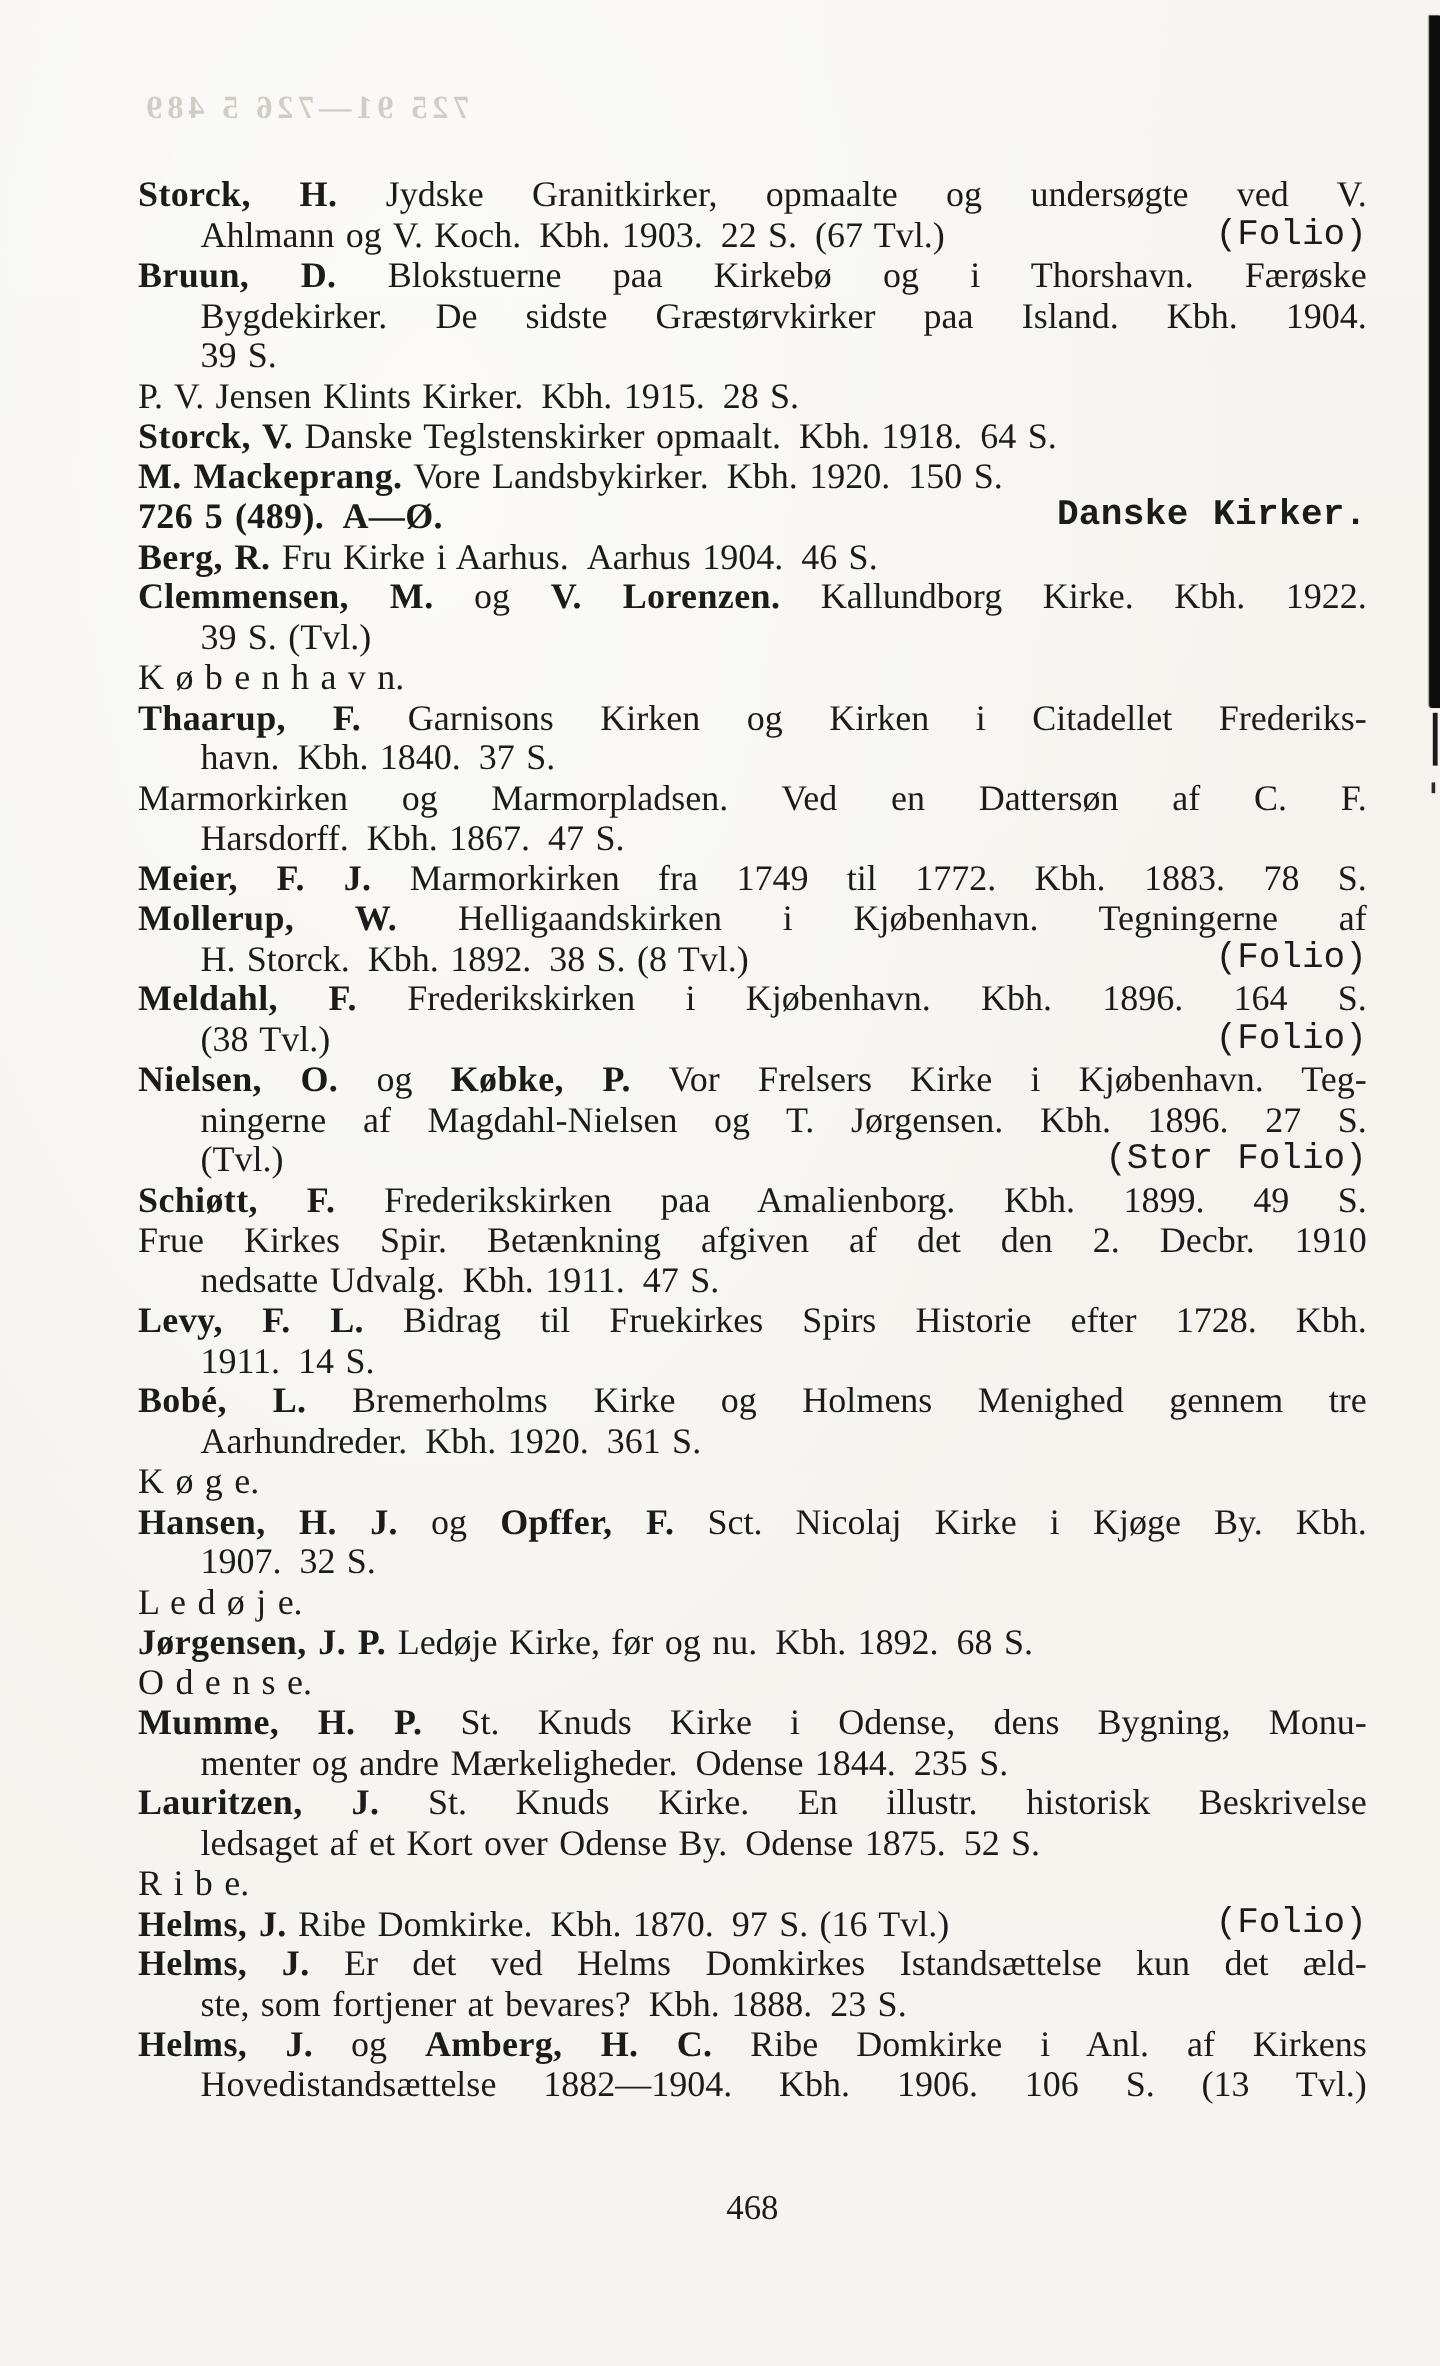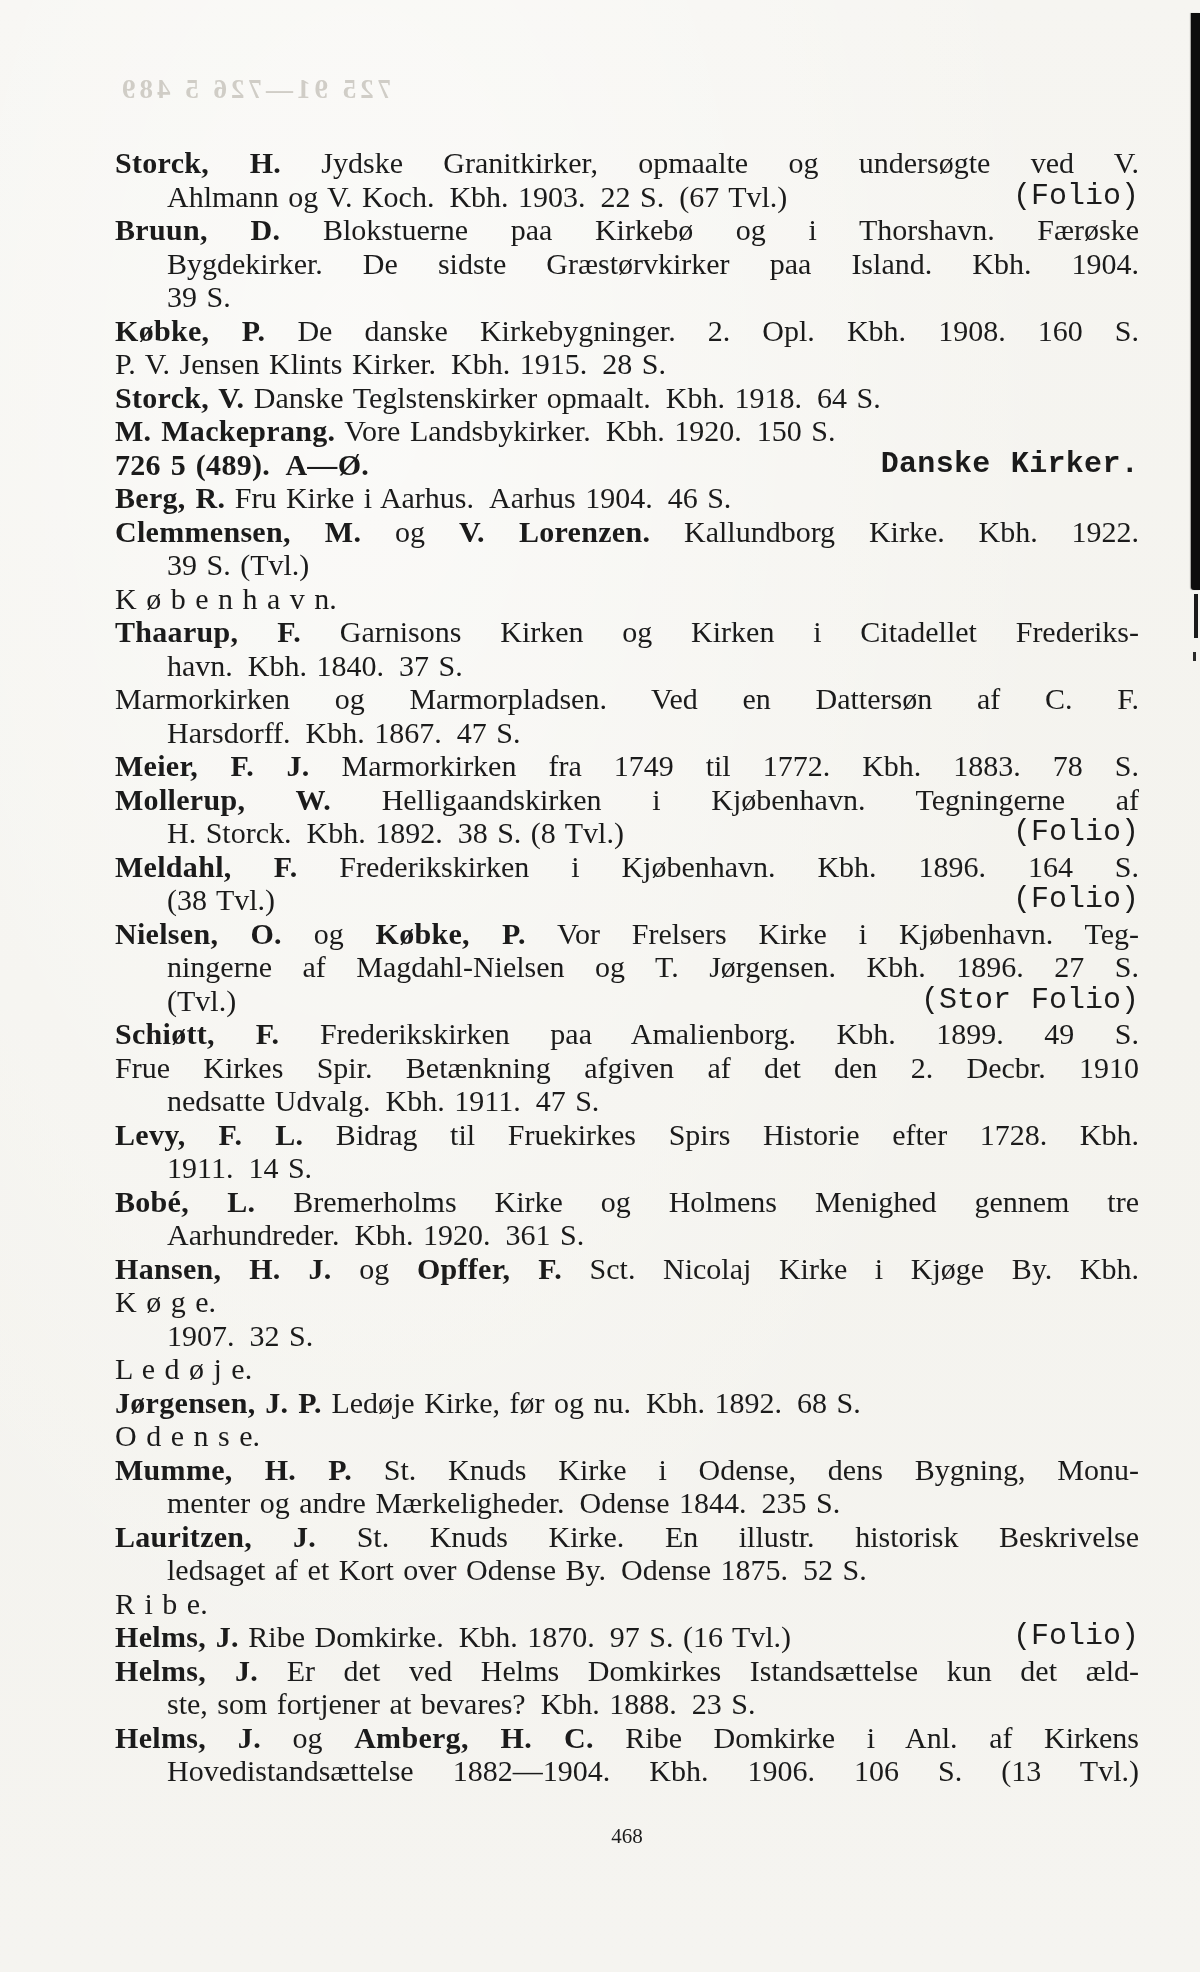--- a/index.html
+++ b/index.html
@@ -52,41 +52,40 @@
   .line { position:relative; min-height:33.5px; white-space:normal; }
   .line.justify { text-align:justify; text-align-last:justify; -moz-text-align-last:justify; }
   .line.left { text-align:left; }
   .line.right { text-align:left; }
   .line.indent { padding-left:52px; }
   .bold { font-weight:bold; letter-spacing:.3px;text-align:right; }
   .tail { position:absolute; right:0; top:0;font-family:Liberation Mono, monospace; }
 
   .footer {
     position:absolute; left:115px; top:1824px; width:1024px;
-    text-align:center; font-size:21px; color:#1b1b1b;
+    text-align:center; font-size:29px; color:#1b1b1b;
   }
 </style>
 </head>
 <body>
 
 <div class="page">
 
   <div class="bleed">725 91—726 5 489</div>
 
   <div class="edge-bar"></div>
   <div class="edge-mark"></div>
   <div class="edge-dot"></div>
 
   <div class="content">
       <div class="line justify"><span class="bold">Storck, H.</span><span class="reg"> Jydske Granitkirker, opmaalte og undersøgte ved V.</span></div>
       <div class="line left indent"><span class="reg">Ahlmann og V. Koch. Kbh. 1903. 22 S. (67 Tvl.)</span><span class="tail">(Folio)</span></div>
       <div class="line justify"><span class="bold">Bruun, D.</span><span class="reg"> Blokstuerne paa Kirkebø og i Thorshavn. Færøske</span></div>
       <div class="line justify indent"><span class="reg">Bygdekirker. De sidste Græstørvkirker paa Island. Kbh. 1904.</span></div>
       <div class="line left indent"><span class="reg">39 S.</span></div>
-      <div class="line justify"><span class="bold">Købke, P.</span><span class="reg"> De danske Kirkebygninger. 2. Opl. Kbh. 1908. 160 S.</span></div>
       <div class="line left"><span class="reg">P. V. Jensen Klints Kirker. Kbh. 1915. 28 S.</span></div>
       <div class="line left"><span class="bold">Storck, V.</span><span class="reg"> Danske Teglstenskirker opmaalt. Kbh. 1918. 64 S.</span></div>
       <div class="line left"><span class="bold">M. Mackeprang.</span><span class="reg"> Vore Landsbykirker. Kbh. 1920. 150 S.</span></div>
       <div class="line left"><span class="bold">726 5 (489). A—Ø.</span><span class="tail bold">Danske Kirker.</span></div>
       <div class="line left"><span class="bold">Berg, R.</span><span class="reg"> Fru Kirke i Aarhus. Aarhus 1904. 46 S.</span></div>
       <div class="line justify"><span class="bold">Clemmensen, M.</span><span class="reg"> og </span><span class="bold">V. Lorenzen.</span><span class="reg"> Kallundborg Kirke. Kbh. 1922.</span></div>
       <div class="line left indent"><span class="reg">39 S. (Tvl.)</span></div>
       <div class="line right"><span class="reg">K ø b e n h a v n.</span></div>
       <div class="line justify"><span class="bold">Thaarup, F.</span><span class="reg"> Garnisons Kirken og Kirken i Citadellet Frederiks-</span></div>
       <div class="line left indent"><span class="reg">havn. Kbh. 1840. 37 S.</span></div>
@@ -100,22 +99,22 @@
       <div class="line justify"><span class="bold">Nielsen, O.</span><span class="reg"> og </span><span class="bold">Købke, P.</span><span class="reg"> Vor Frelsers Kirke i Kjøbenhavn. Teg-</span></div>
       <div class="line justify indent"><span class="reg">ningerne af Magdahl-Nielsen og T. Jørgensen. Kbh. 1896. 27 S.</span></div>
       <div class="line left indent"><span class="reg">(Tvl.)</span><span class="tail">(Stor Folio)</span></div>
       <div class="line justify"><span class="bold">Schiøtt, F.</span><span class="reg"> Frederikskirken paa Amalienborg. Kbh. 1899. 49 S.</span></div>
       <div class="line justify"><span class="reg">Frue Kirkes Spir. Betænkning afgiven af det den 2. Decbr. 1910</span></div>
       <div class="line left indent"><span class="reg">nedsatte Udvalg. Kbh. 1911. 47 S.</span></div>
       <div class="line justify"><span class="bold">Levy, F. L.</span><span class="reg"> Bidrag til Fruekirkes Spirs Historie efter 1728. Kbh.</span></div>
       <div class="line left indent"><span class="reg">1911. 14 S.</span></div>
       <div class="line justify"><span class="bold">Bobé, L.</span><span class="reg"> Bremerholms Kirke og Holmens Menighed gennem tre</span></div>
       <div class="line left indent"><span class="reg">Aarhundreder. Kbh. 1920. 361 S.</span></div>
+      <div class="line right"><span class="reg">K ø g e.</span></div>
       <div class="line justify"><span class="bold">Hansen, H. J.</span><span class="reg"> og </span><span class="bold">Opffer, F.</span><span class="reg"> Sct. Nicolaj Kirke i Kjøge By. Kbh.</span></div>
-      <div class="line right"><span class="reg">K ø g e.</span></div>
       <div class="line left indent"><span class="reg">1907. 32 S.</span></div>
       <div class="line right"><span class="reg">L e d ø j e.</span></div>
       <div class="line left"><span class="bold">Jørgensen, J. P.</span><span class="reg"> Ledøje Kirke, før og nu. Kbh. 1892. 68 S.</span></div>
       <div class="line right"><span class="reg">O d e n s e.</span></div>
       <div class="line justify"><span class="bold">Mumme, H. P.</span><span class="reg"> St. Knuds Kirke i Odense, dens Bygning, Monu-</span></div>
       <div class="line left indent"><span class="reg">menter og andre Mærkeligheder. Odense 1844. 235 S.</span></div>
       <div class="line justify"><span class="bold">Lauritzen, J.</span><span class="reg"> St. Knuds Kirke. En illustr. historisk Beskrivelse</span></div>
       <div class="line left indent"><span class="reg">ledsaget af et Kort over Odense By. Odense 1875. 52 S.</span></div>
       <div class="line right"><span class="reg">R i b e.</span></div>
       <div class="line left"><span class="bold">Helms, J.</span><span class="reg"> Ribe Domkirke. Kbh. 1870. 97 S. (16 Tvl.)</span><span class="tail">(Folio)</span></div>

